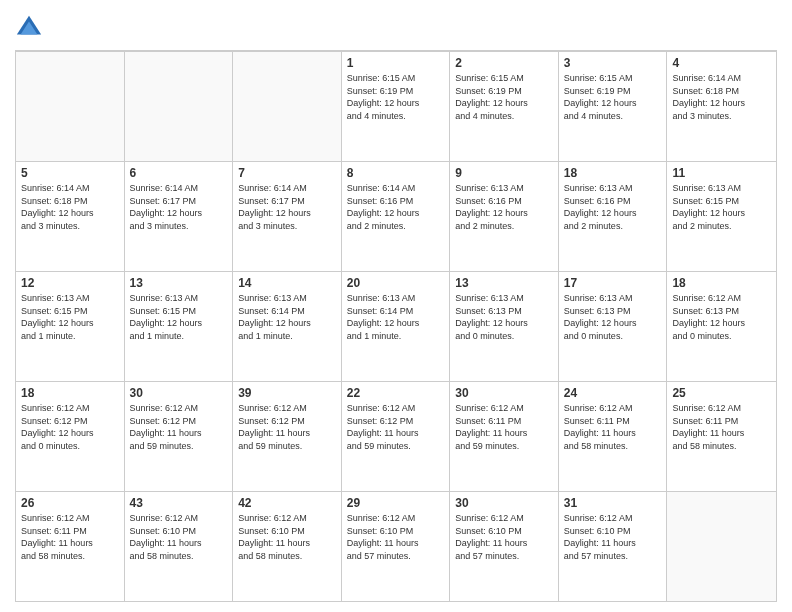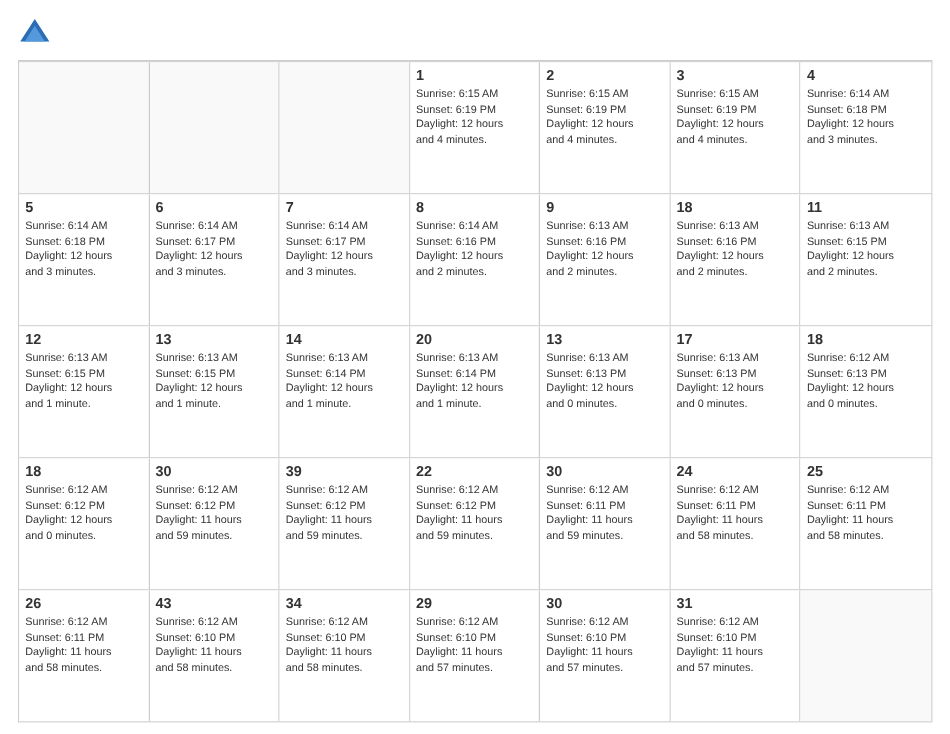--- a/index.html
+++ b/index.html
@@ -326,21 +326,21 @@
 and 58 minutes.</div>
           </div>
           <div class="cal-cell">
             <div class="cell-date">43</div>
             <div class="cell-info" style="white-space: pre-line;">Sunrise: 6:12 AM
 Sunset: 6:10 PM
 Daylight: 11 hours
 and 58 minutes.</div>
           </div>
           <div class="cal-cell">
-            <div class="cell-date">34</div>
+            <div class="cell-date">42</div>
             <div class="cell-info" style="white-space: pre-line;">Sunrise: 6:12 AM
 Sunset: 6:10 PM
 Daylight: 11 hours
 and 58 minutes.</div>
           </div>
           <div class="cal-cell">
             <div class="cell-date">29</div>
             <div class="cell-info" style="white-space: pre-line;">Sunrise: 6:12 AM
 Sunset: 6:10 PM
 Daylight: 11 hours

